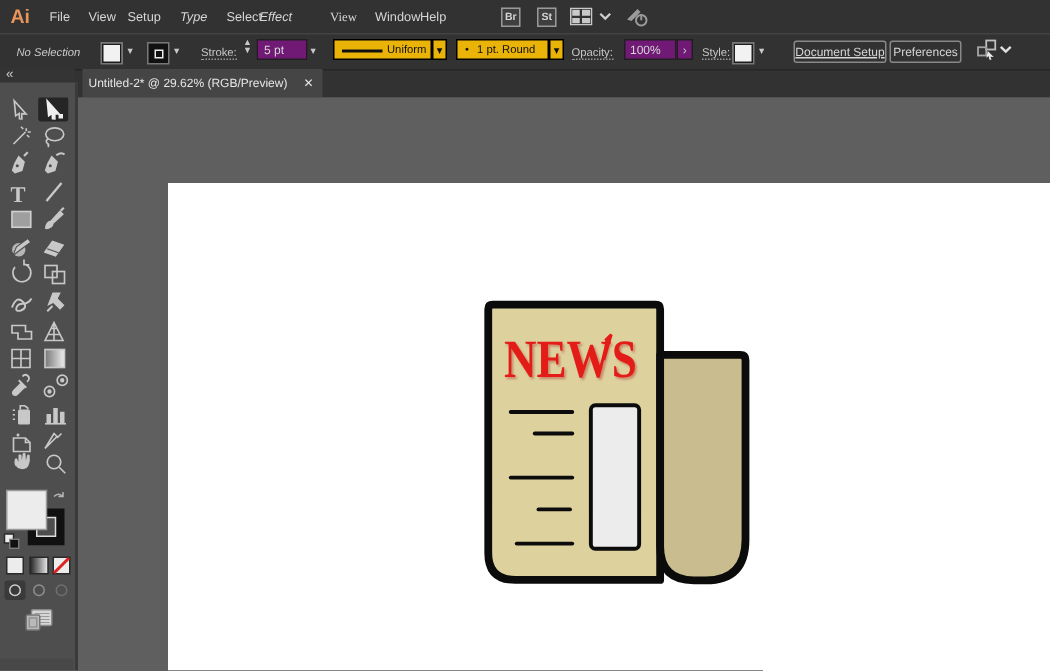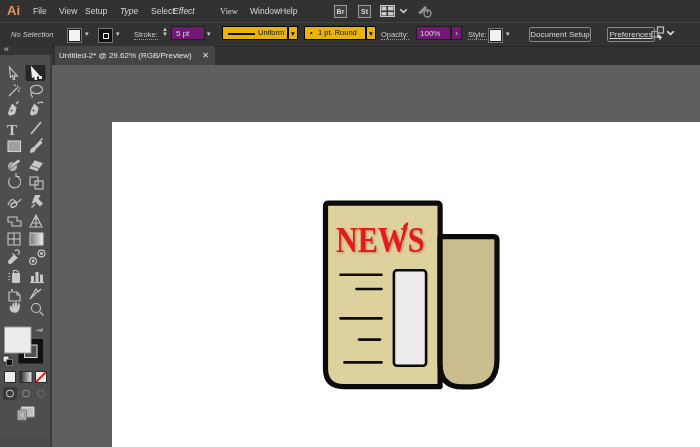--- a/index.html
+++ b/index.html
@@ -92,22 +92,22 @@
     <span class="abs" style="left:5px;top:1px;">•</span>
     <span class="abs" style="left:13px;top:1px;">1 pt. Round</span>
   </div>
   <div class="abs litefield" style="left:366px;top:26px;width:10px;height:14px;text-align:center;line-height:13px;">▾</div>
   <div class="abs olabel u" style="left:381px;">Opacity:</div>
   <div class="abs darkfield" style="left:416px;top:26px;width:35px;height:14px;line-height:13px;padding-left:3px;">100%</div>
   <div class="abs darkfield" style="left:451px;top:26px;width:11px;height:14px;line-height:13px;text-align:center;color:#c9c9c9;">›</div>
   <div class="abs olabel u" style="left:468px;">Style:</div>
   <div class="abs swatch" style="left:489px;top:29px;"></div>
   <div class="abs chev" style="left:506px;top:30px;">▾</div>
-  <div class="abs obtn" style="left:529px;width:60px;">Document Setup</div>
-  <div class="abs obtn" style="left:607px;width:46px;text-decoration:underline;">Preferences</div>
+  <div class="abs obtn" style="left:529px;width:60px;text-decoration:underline;">Document Setup</div>
+  <div class="abs obtn" style="left:593px;width:46px;">Preferences</div>
   <svg class="abs" style="left:651px;top:26px;" width="14" height="14" viewBox="0 0 14 14">
     <rect x="6.5" y="1" width="6" height="6" fill="none" stroke="#c0c0c0" stroke-width="1.2"></rect>
     <rect x="1" y="5.5" width="5.5" height="5.5" fill="none" stroke="#a5a5a5" stroke-width="1.2"></rect>
     <path d="M7.5 8 L11.5 12 L9.3 11.8 L10 14 L8.6 13.6 L8 11.4 L6.6 12.6 Z" fill="#e8e8e8"></path>
   </svg>
   <svg class="abs" style="left:666px;top:30px;" width="9" height="6" viewBox="0 0 9 6">
     <path d="M1.2 1.2 L4.5 4.4 L7.8 1.2" fill="none" stroke="#e0e0e0" stroke-width="1.6"></path>
   </svg>
 
   <div class="abs" id="tabbar"></div>

